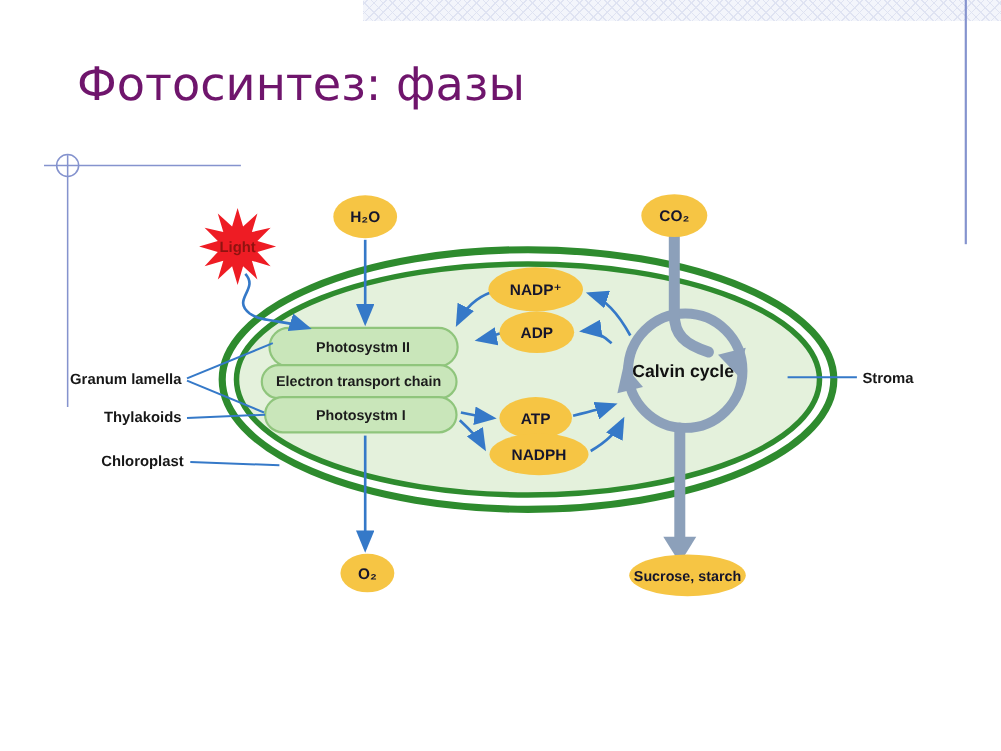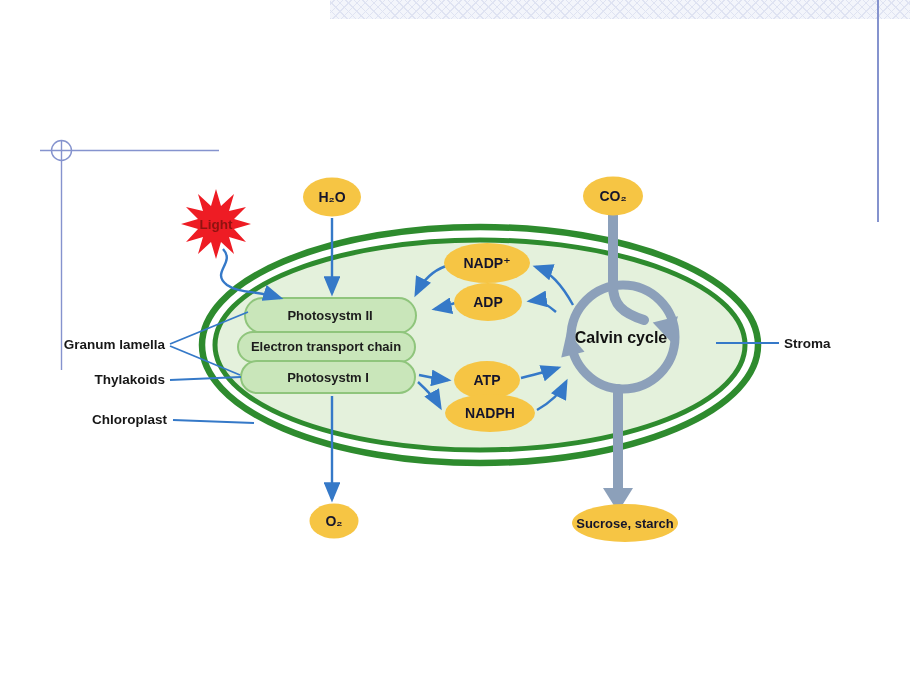--- a/index.html
+++ b/index.html
@@ -31,20 +31,21 @@
   .bline{stroke:#3579C8;stroke-width:1.8;fill:none;}
   .pipe{stroke:#8CA0BA;fill:none;stroke-linecap:round;}
 </style>
 </head>
 <body>
 
 <div class="slide">
 
   <div class="top-band"></div>
 
+  <h1 class="slide-title">Фотосинтез: фазы</h1>
 
   <svg width="910" height="683" viewBox="0 0 910 683">
     <defs>
       <marker id="ab" markerWidth="9" markerHeight="7" refX="7" refY="3.5" orient="auto">
         <path d="M0,0 L8.5,3.5 L0,7 Z" fill="#3579C8"></path>
       </marker>
     </defs>
 
     <line x1="878" y1="0" x2="878" y2="222" stroke="#8593CE" stroke-width="2"></line>
     <line x1="40" y1="150.5" x2="219" y2="150.5" stroke="#8593CE" stroke-width="1.4"></line>

